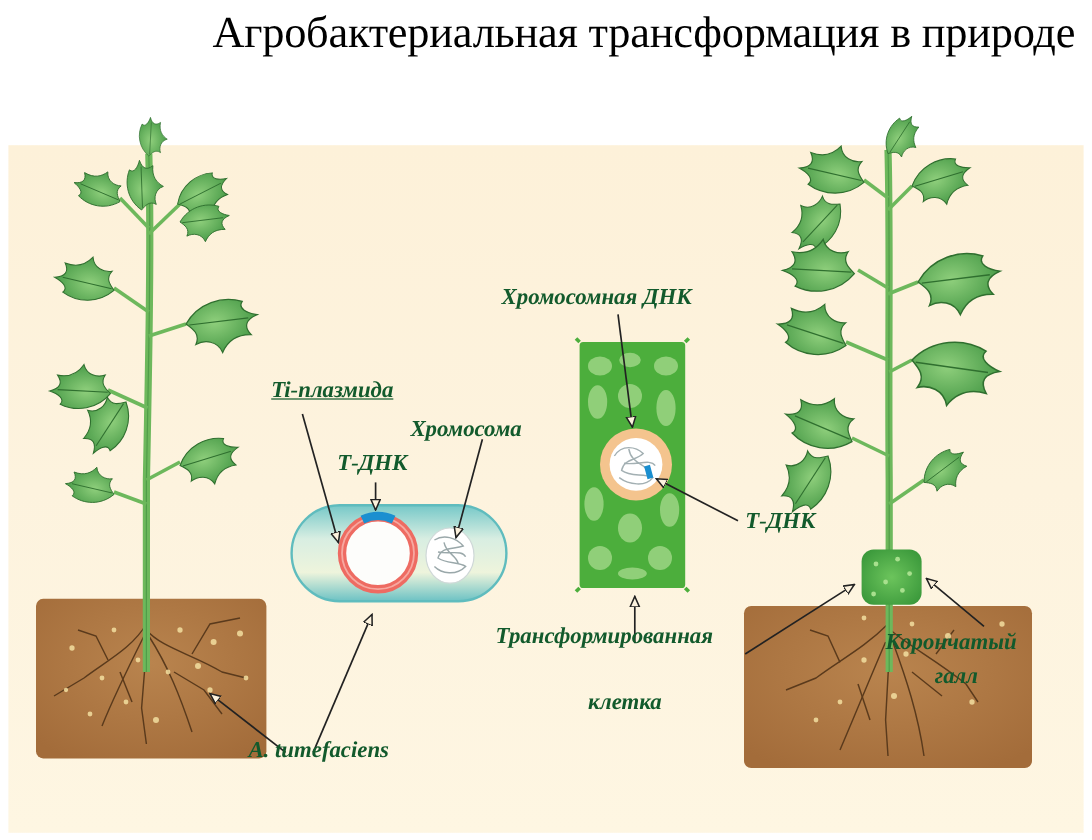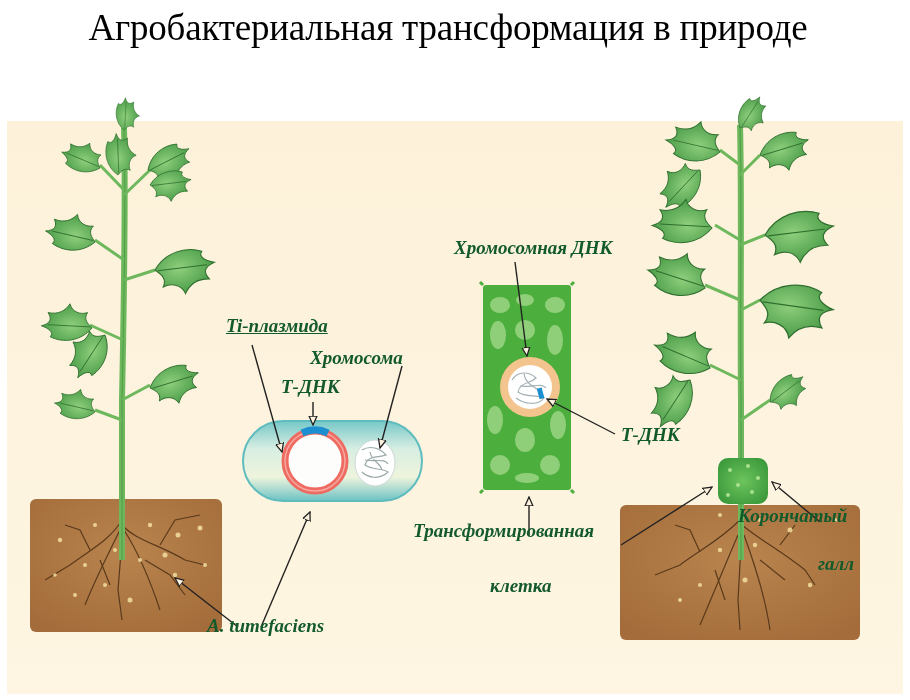--- a/index.html
+++ b/index.html
@@ -12,21 +12,21 @@
       height: 700px;
       position: relative;
       overflow: hidden;
       font-family: "Liberation Serif", "DejaVu Serif", serif;
     }
     .page-title {
       position: absolute;
       left: 0;
       top: 6px;
       width: 896px;
-      text-align: center;
+      text-align: right;
       font-size: 37px;
       color: #000;
       letter-spacing: -0.2px;
       white-space: nowrap;
     }
     .panel {
       position: absolute;
       left: 7px;
       top: 121px;
       width: 896px;
@@ -262,24 +262,24 @@
 
     <line x1="261" y1="627" x2="310" y2="512" marker-end="url(#arrowOpen)"></line>
 
     <line x1="621" y1="545" x2="712" y2="487" marker-end="url(#arrowOpen)"></line>
 
     <line x1="820" y1="522" x2="772" y2="482" marker-end="url(#arrowOpen)"></line>
   </g>
 </svg>
 
 <div class="lbl" style="left:226px; top:316px;text-decoration:underline;">Ti-плазмида</div>
-<div class="lbl" style="left:310px; top:348px;">Хромосома</div>
+<div class="lbl" style="left:342px; top:348px;">Хромосома</div>
 <div class="lbl" style="left:281px; top:377px;">Т-ДНК</div>
 
-<div class="lbl" style="left:418px; top:238px;margin-left:36px;">Хромосомная ДНК</div>
+<div class="lbl" style="left:418px; top:238px;">Хромосомная ДНК</div>
 <div class="lbl" style="left:621px; top:425px;">Т-ДНК</div>
 <div class="lbl" style="left:413px; top:521px;">Трансформированная</div>
 <div class="lbl" style="left:490px; top:576px;text-align:center;">клетка</div>
 
-<div class="lbl" style="left:738px; top:506px;">Корончатый</div>
-<div class="lbl" style="left:818px; top:554px;">галл</div>
+<div class="lbl" style="left:738px; top:526px;">Корончатый</div>
+<div class="lbl" style="left:779px; top:554px;">галл</div>
 
 <div class="lbl" style="left:207px; top:616px;">A. tumefaciens</div>
 
 </body></html>

